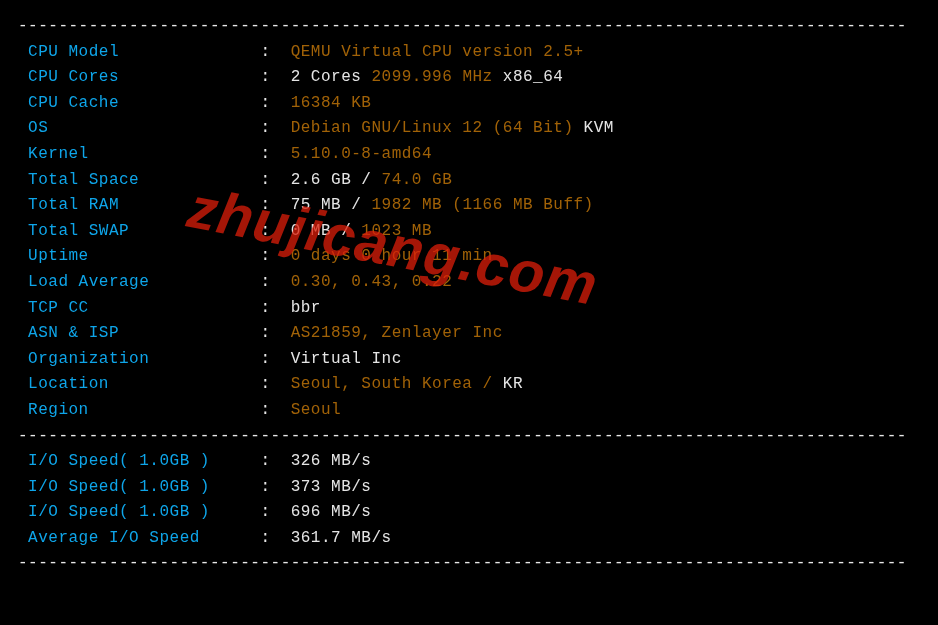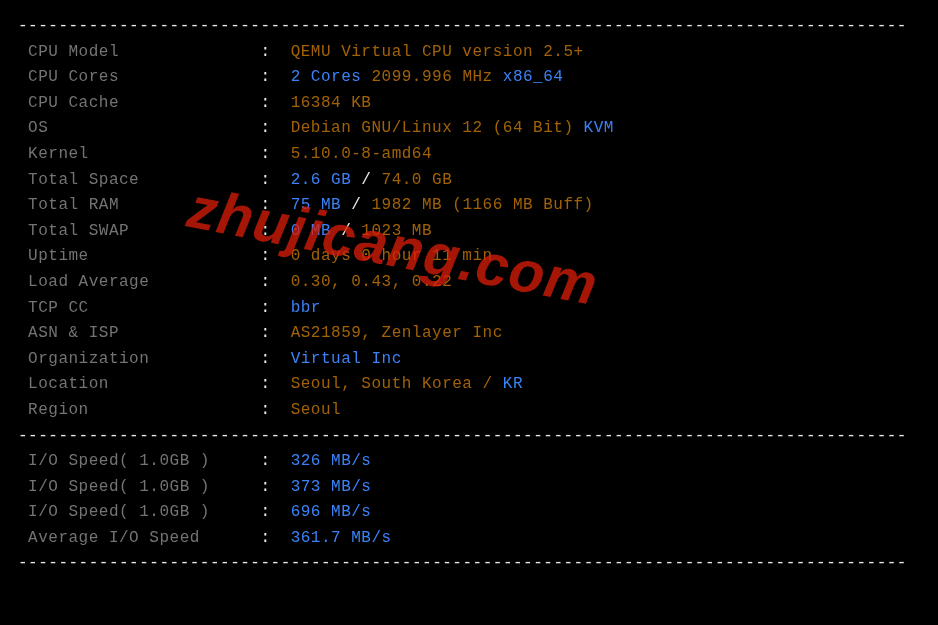--- a/index.html
+++ b/index.html
@@ -14,29 +14,29 @@
     height: 625px;
     overflow: hidden;
     position: relative;
     letter-spacing: 0.5px;
   }
   .row {
     display: flex;
     white-space: pre;
   }
   .label {
-    color: #737373;
+    color: #0ea5e9;
     min-width: 230px;
   }
   .colon {
     color: #e8e8e8;
     margin-right: 10px;
   }
   .cyan { color: #a16207; }
-  .yellow { color: #3b82f6; }
+  .yellow { color: #e5e5e5; }
   .white { color: #e8e8e8; }
   .dash-line {
     color: #e8e8e8;
     white-space: pre;
     overflow: hidden;
   }
   .watermark {
     position: absolute;
     top: 200px;
     left: 185px;

